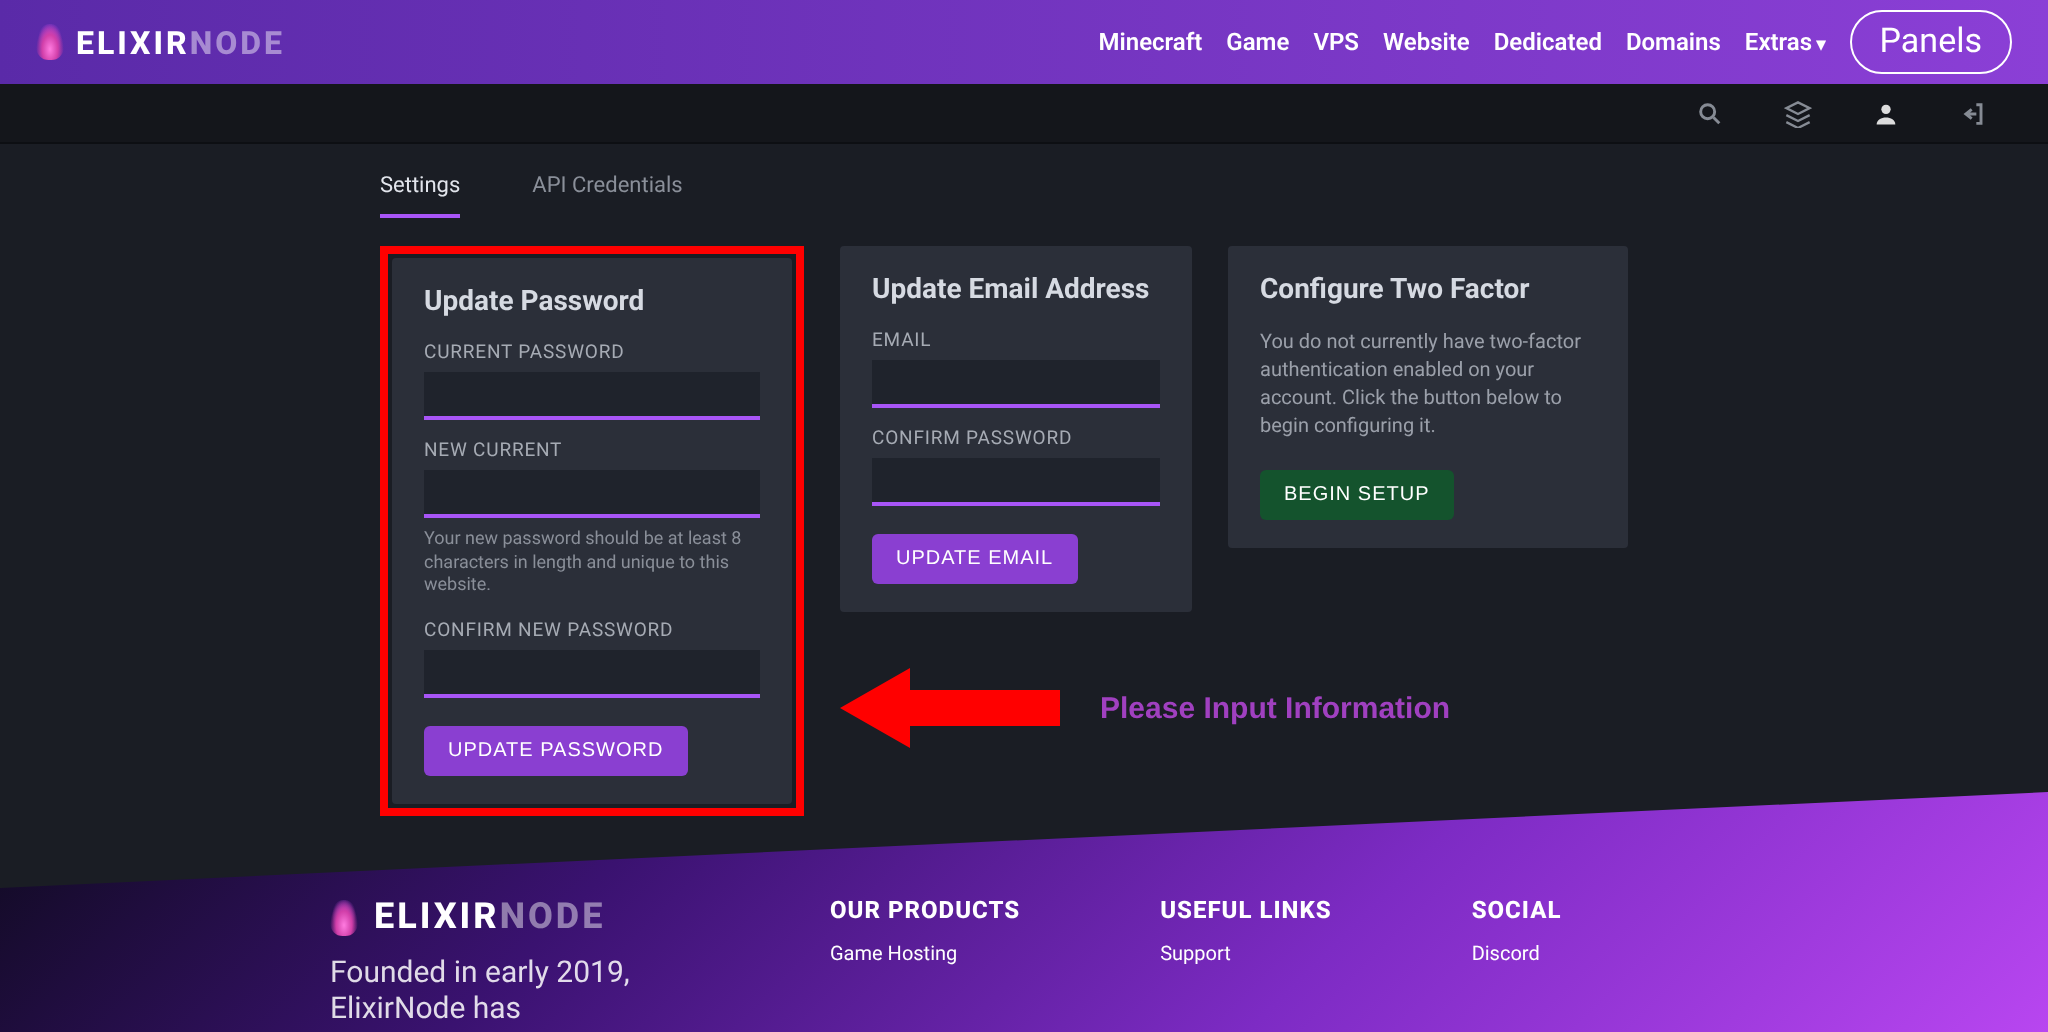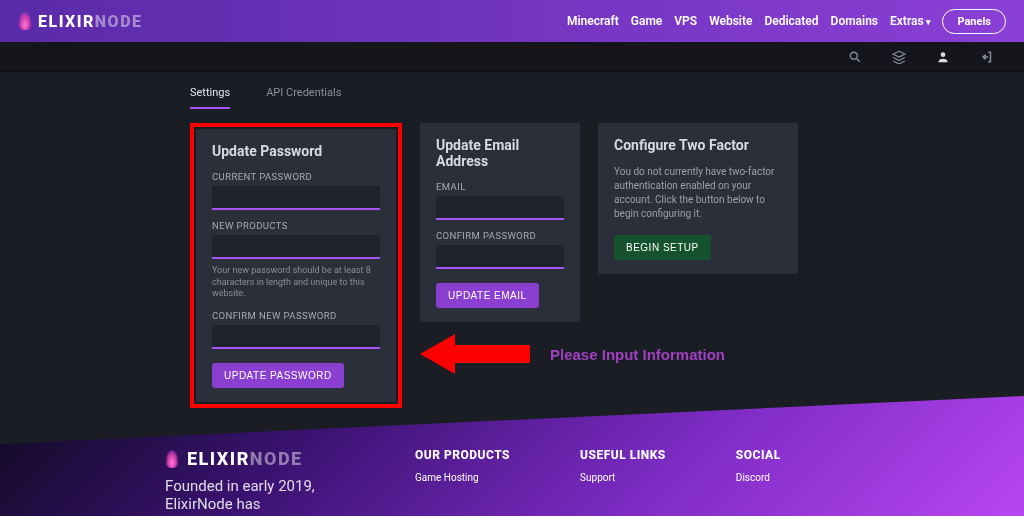--- a/index.html
+++ b/index.html
@@ -27,21 +27,21 @@
     border-radius: 50% 50% 50% 50% / 70% 70% 40% 40%;
   }
   .brand-text { font-weight: 800; font-size: 16px; letter-spacing: 1.5px; color: #fff; }
   .brand-text .dim { color: rgba(255,255,255,0.45); }
   .nav-spacer { flex: 1; }
   .nav-links { display: flex; align-items: center; gap: 12px; }
   .nav-link { color: #fff; font-size: 12px; font-weight: 600; cursor: pointer; }
   .nav-caret::after { content: " ▾"; font-size: 9px; }
   .panels-btn {
     border: 1.5px solid #fff; color: #fff; padding: 5px 14px;
-    border-radius: 16px; font-size: 11px; font-weight: 700; cursor: pointer;
+    border-radius: 16px; font-size: 17px; font-weight: 400; cursor: pointer;
   }
   .subbar {
     height: 30px; background: #14161b;
     display: flex; align-items: center; justify-content: flex-end;
     padding: 0 30px; gap: 30px; color: #9aa0aa;
     border-bottom: 1px solid #0d0f13;
   }
   .subbar .ico { width: 14px; height: 14px; cursor: pointer; opacity: .85; }
   .subbar .ico.active { color: #fff; }
   .tabs-row {
@@ -73,21 +73,21 @@
   }
   .hint { font-size: 9px; color: #8a8f99; margin-top: 6px; line-height: 1.3; }
   .btn {
     background: #8a3fd1; color: #fff; border: none;
     padding: 7px 12px; font-size: 10px; letter-spacing: .5px;
     border-radius: 3px; margin-top: 14px; cursor: pointer;
   }
   .btn.setup { background: #14532d; }
   .card-pwd { width: 200px; position: relative; }
   .pwd-wrap { border: 4px solid #ff0000; padding: 2px; }
-  .card-email { width: 160px; height: fit-content; }
+  .card-email { width: 176px; height: fit-content; }
   .card-2fa { width: 200px; height: fit-content; }
   .desc { font-size: 10px; color: #9ba0aa; line-height: 1.4; }
   .arrow-anno {
     position: absolute; left: 420px; top: 220px;
     display: flex; align-items: center; gap: 20px;
   }
   .arrow-svg { width: 110px; height: 50px; }
   .anno-text {
     color: #a040c0; font-size: 15px; font-weight: 600;
     font-family: Arial, sans-serif;
@@ -148,21 +148,21 @@
   <div class="tab active">Settings</div>
   <div class="tab">API Credentials</div>
 </div>
 
 <div class="main">
   <div class="pwd-wrap">
     <div class="card card-pwd">
       <h3>Update Password</h3>
       <label class="lbl">CURRENT PASSWORD</label>
       <input type="password" class="field" style="">
-      <label class="lbl">NEW PRODUCTS</label>
+      <label class="lbl">NEW CURRENT</label>
       <input type="password" class="field" style="">
       <div class="hint">Your new password should be at least 8 characters in length and unique to this website.</div>
       <label class="lbl">CONFIRM NEW PASSWORD</label>
       <input type="password" class="field" style="">
       <button class="btn">UPDATE PASSWORD</button>
     </div>
   </div>
 
   <div class="card card-email">
     <h3>Update Email Address</h3>

